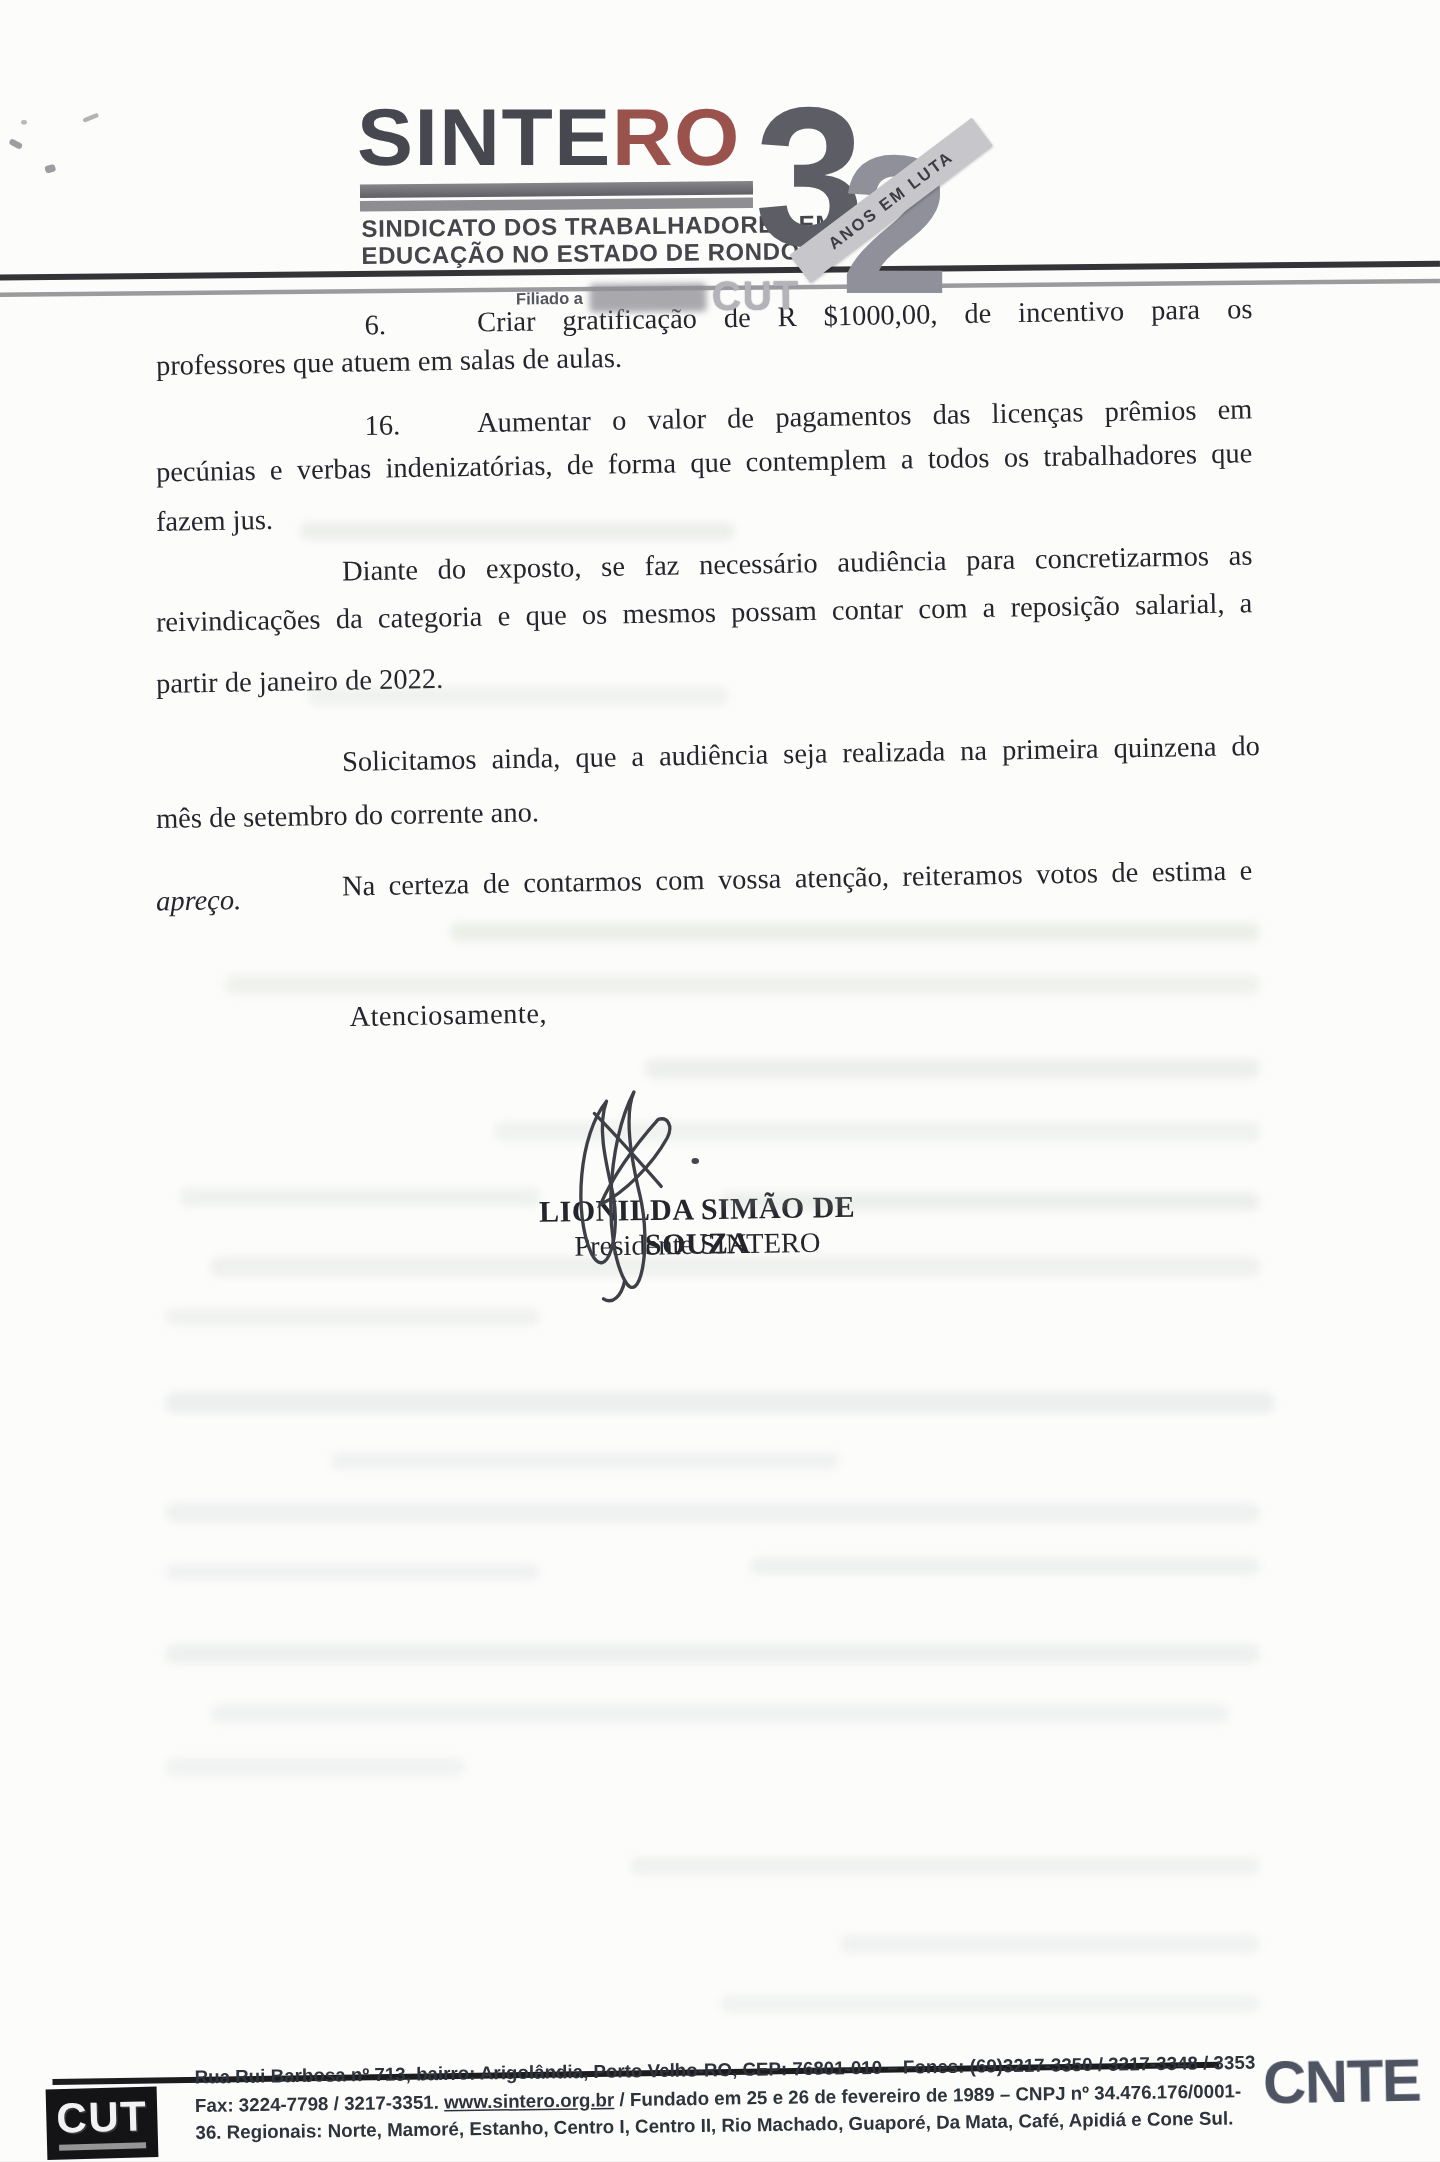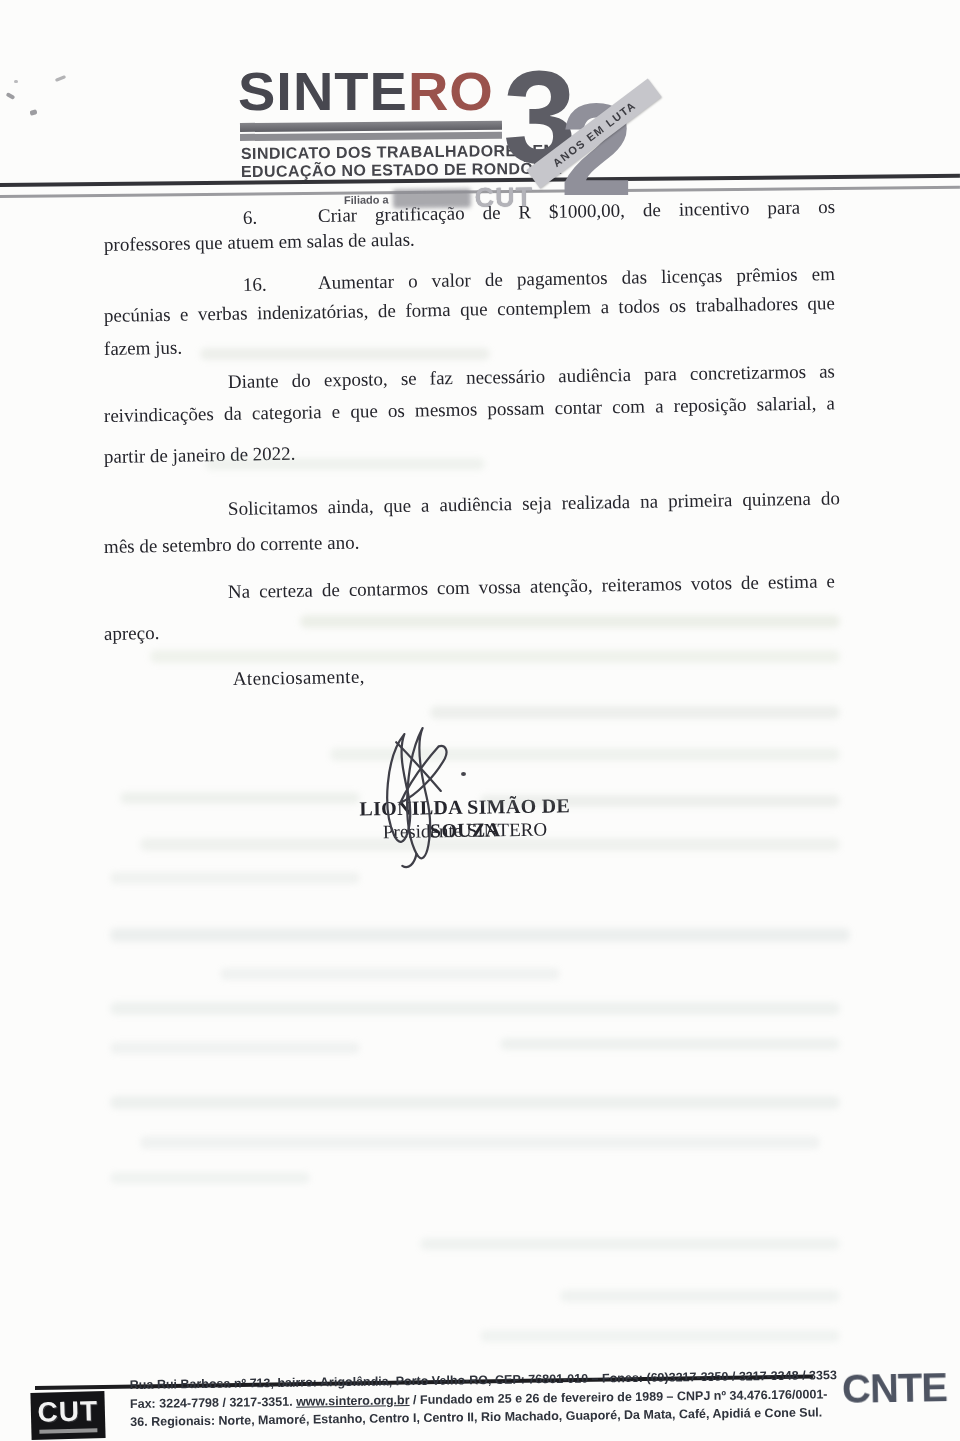--- a/index.html
+++ b/index.html
@@ -157,21 +157,21 @@
   <div class="line" style="left:104px;top:336px;">fazem jus.</div>
 
   <div class="jline" style="left:228px;top:369px;width:607px;">Diante do exposto, se faz necessário audiência para concretizarmos as</div>
   <div class="jline" style="left:104px;top:403px;width:731px;">reivindicações da categoria e que os mesmos possam contar com a reposição salarial, a</div>
   <div class="line" style="left:104px;top:444px;">partir de janeiro de 2022.</div>
 
   <div class="jline" style="left:228px;top:496px;width:612px;">Solicitamos ainda, que a audiência seja realizada na primeira quinzena do</div>
   <div class="line" style="left:104px;top:534px;">mês de setembro do corrente ano.</div>
 
   <div class="jline" style="left:228px;top:579px;width:607px;">Na certeza de contarmos com vossa atenção, reiteramos votos de estima e</div>
-  <div class="line" style="left:104px;top:621px;">apreço.</div>
+  <div class="line" style="left:104px;top:589px;font-style:italic;">apreço.</div>
 
   <div class="line closing" style="left:233px;top:666px;">Atenciosamente,</div>
 
   <svg class="signature" width="90" height="152" viewBox="0 0 85 150" fill="none" stroke="#3f3f48" stroke-width="2.2" stroke-linecap="round">
     <path d="M30,12 C12,34 8,86 20,112 C30,132 40,100 34,72 C29,50 24,28 30,12"></path>
     <path d="M48,6 C30,40 28,104 42,130 C52,148 60,108 52,74 C45,45 42,20 48,6"></path>
     <path d="M42,130 C40,140 34,146 28,142"></path>
     <path d="M64,24 C48,42 34,62 26,80 C42,72 60,54 70,36 C74,28 70,22 64,24"></path>
     <path d="M22,20 C36,34 52,52 66,68"></path>
   </svg>

